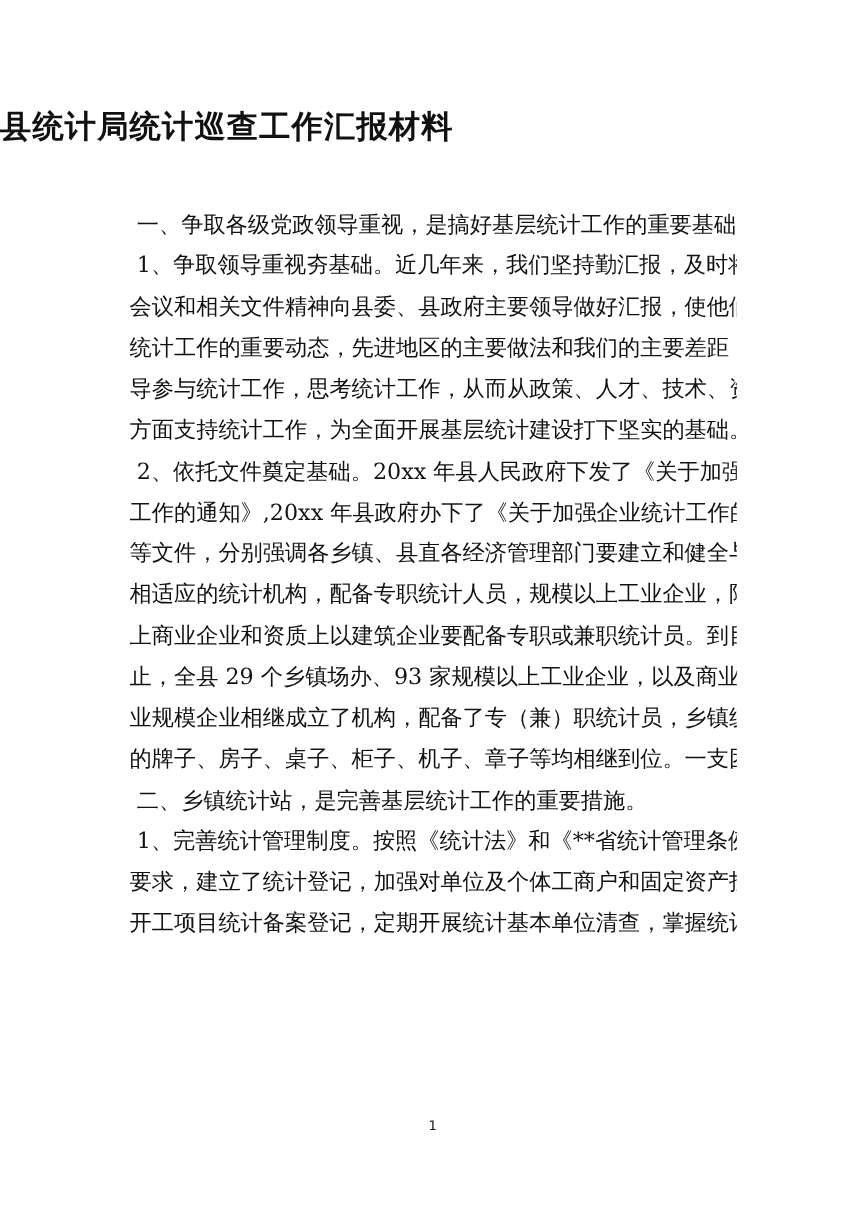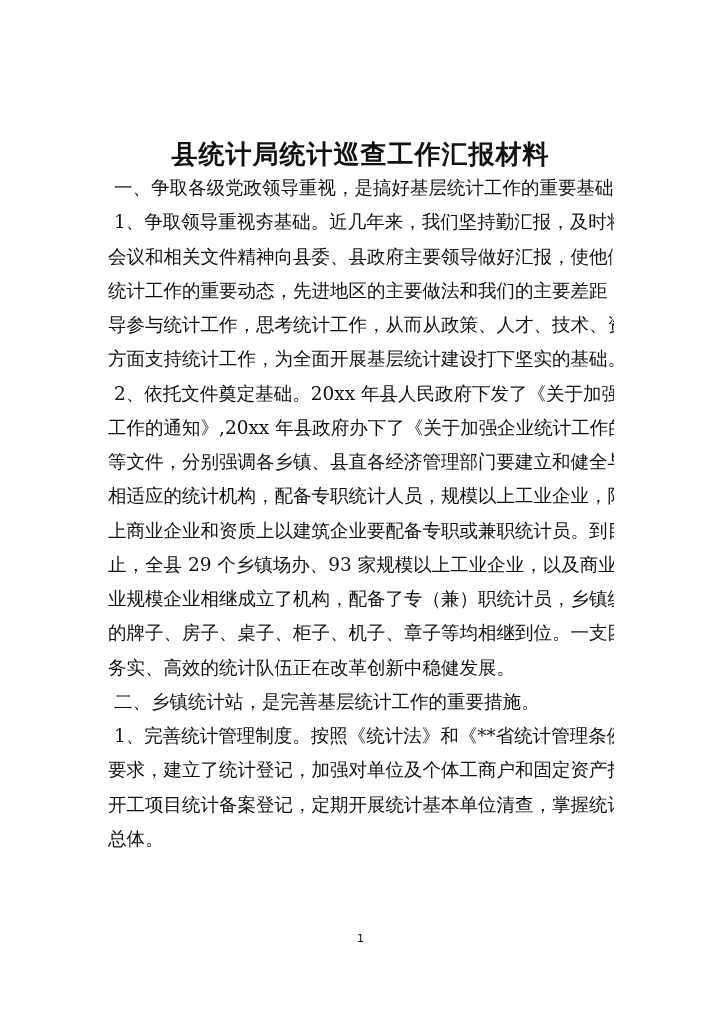--- a/index.html
+++ b/index.html
@@ -1,21 +1,21 @@
 <!DOCTYPE html>
 <html><head>
 <meta charset="utf-8">
 <style>
   html, body { margin: 0; padding: 0; background: #ffffff; }
   body { width: 721px; height: 1020px; position: relative; overflow: hidden;
          font-family: "DejaVu Serif", "Liberation Serif", serif; color: #111; }
   .page { position: absolute; left: 0; top: 0; width: 721px; height: 1020px; background: #fff; }
-  .title { position: absolute; left: 0; width: 721px; top: 88px; text-align: center;
+  .title { position: absolute; left: 0; width: 721px; top: 88px; 
            font-size: 26px; line-height: 36px; font-weight: bold; letter-spacing: 1px;
-           font-family: "DejaVu Sans", "Liberation Sans", sans-serif; margin-top: 48px; }
+           font-family: "DejaVu Sans", "Liberation Sans", sans-serif; }
   .body { position: absolute; left: 108px; top: 171px; width: 506px; }
   .line { height: 34.25px; line-height: 34.25px; font-size: 18.5px; white-space: nowrap;
           text-align: justify; text-align-last: justify; overflow: hidden; }
   .line.last { text-align-last: left; }
   .line.indent { padding-left: 6px; }
   .pagenum { position: absolute; left: 0; width: 721px; top: 932px; text-align: center;
              font-size: 11px; font-family: "DejaVu Sans", sans-serif; }
 </style>
 </head>
 <body>
@@ -30,21 +30,19 @@
       <div class="line">导参与统计工作，思考统计工作，从而从政策、人才、技术、资金等</div>
       <div class="line last">方面支持统计工作，为全面开展基层统计建设打下坚实的基础。</div>
       <div class="line indent">2、依托文件奠定基础。20xx 年县人民政府下发了《关于加强统计</div>
       <div class="line">工作的通知》,20xx 年县政府办下了《关于加强企业统计工作的通知》</div>
       <div class="line">等文件，分别强调各乡镇、县直各经济管理部门要建立和健全与工作</div>
       <div class="line">相适应的统计机构，配备专职统计人员，规模以上工业企业，限额以</div>
       <div class="line">上商业企业和资质上以建筑企业要配备专职或兼职统计员。到目前为</div>
       <div class="line">止，全县 29 个乡镇场办、93 家规模以上工业企业，以及商业、建筑</div>
       <div class="line">业规模企业相继成立了机构，配备了专（兼）职统计员，乡镇统计站</div>
       <div class="line">的牌子、房子、桌子、柜子、机子、章子等均相继到位。一支团结、</div>
-      <div class="line last">务实、高效的统计队伍正在改革创新中稳健发展。</div>
       <div class="line indent last">二、乡镇统计站，是完善基层统计工作的重要措施。</div>
       <div class="line indent">1、完善统计管理制度。按照《统计法》和《**省统计管理条例》的</div>
       <div class="line">要求，建立了统计登记，加强对单位及个体工商户和固定资产投资新</div>
       <div class="line">开工项目统计备案登记，定期开展统计基本单位清查，掌握统计调查</div>
-      <div class="line last">总体。</div>
     </div>
   <div class="pagenum">1</div>
 </div>
 
 </body></html>

